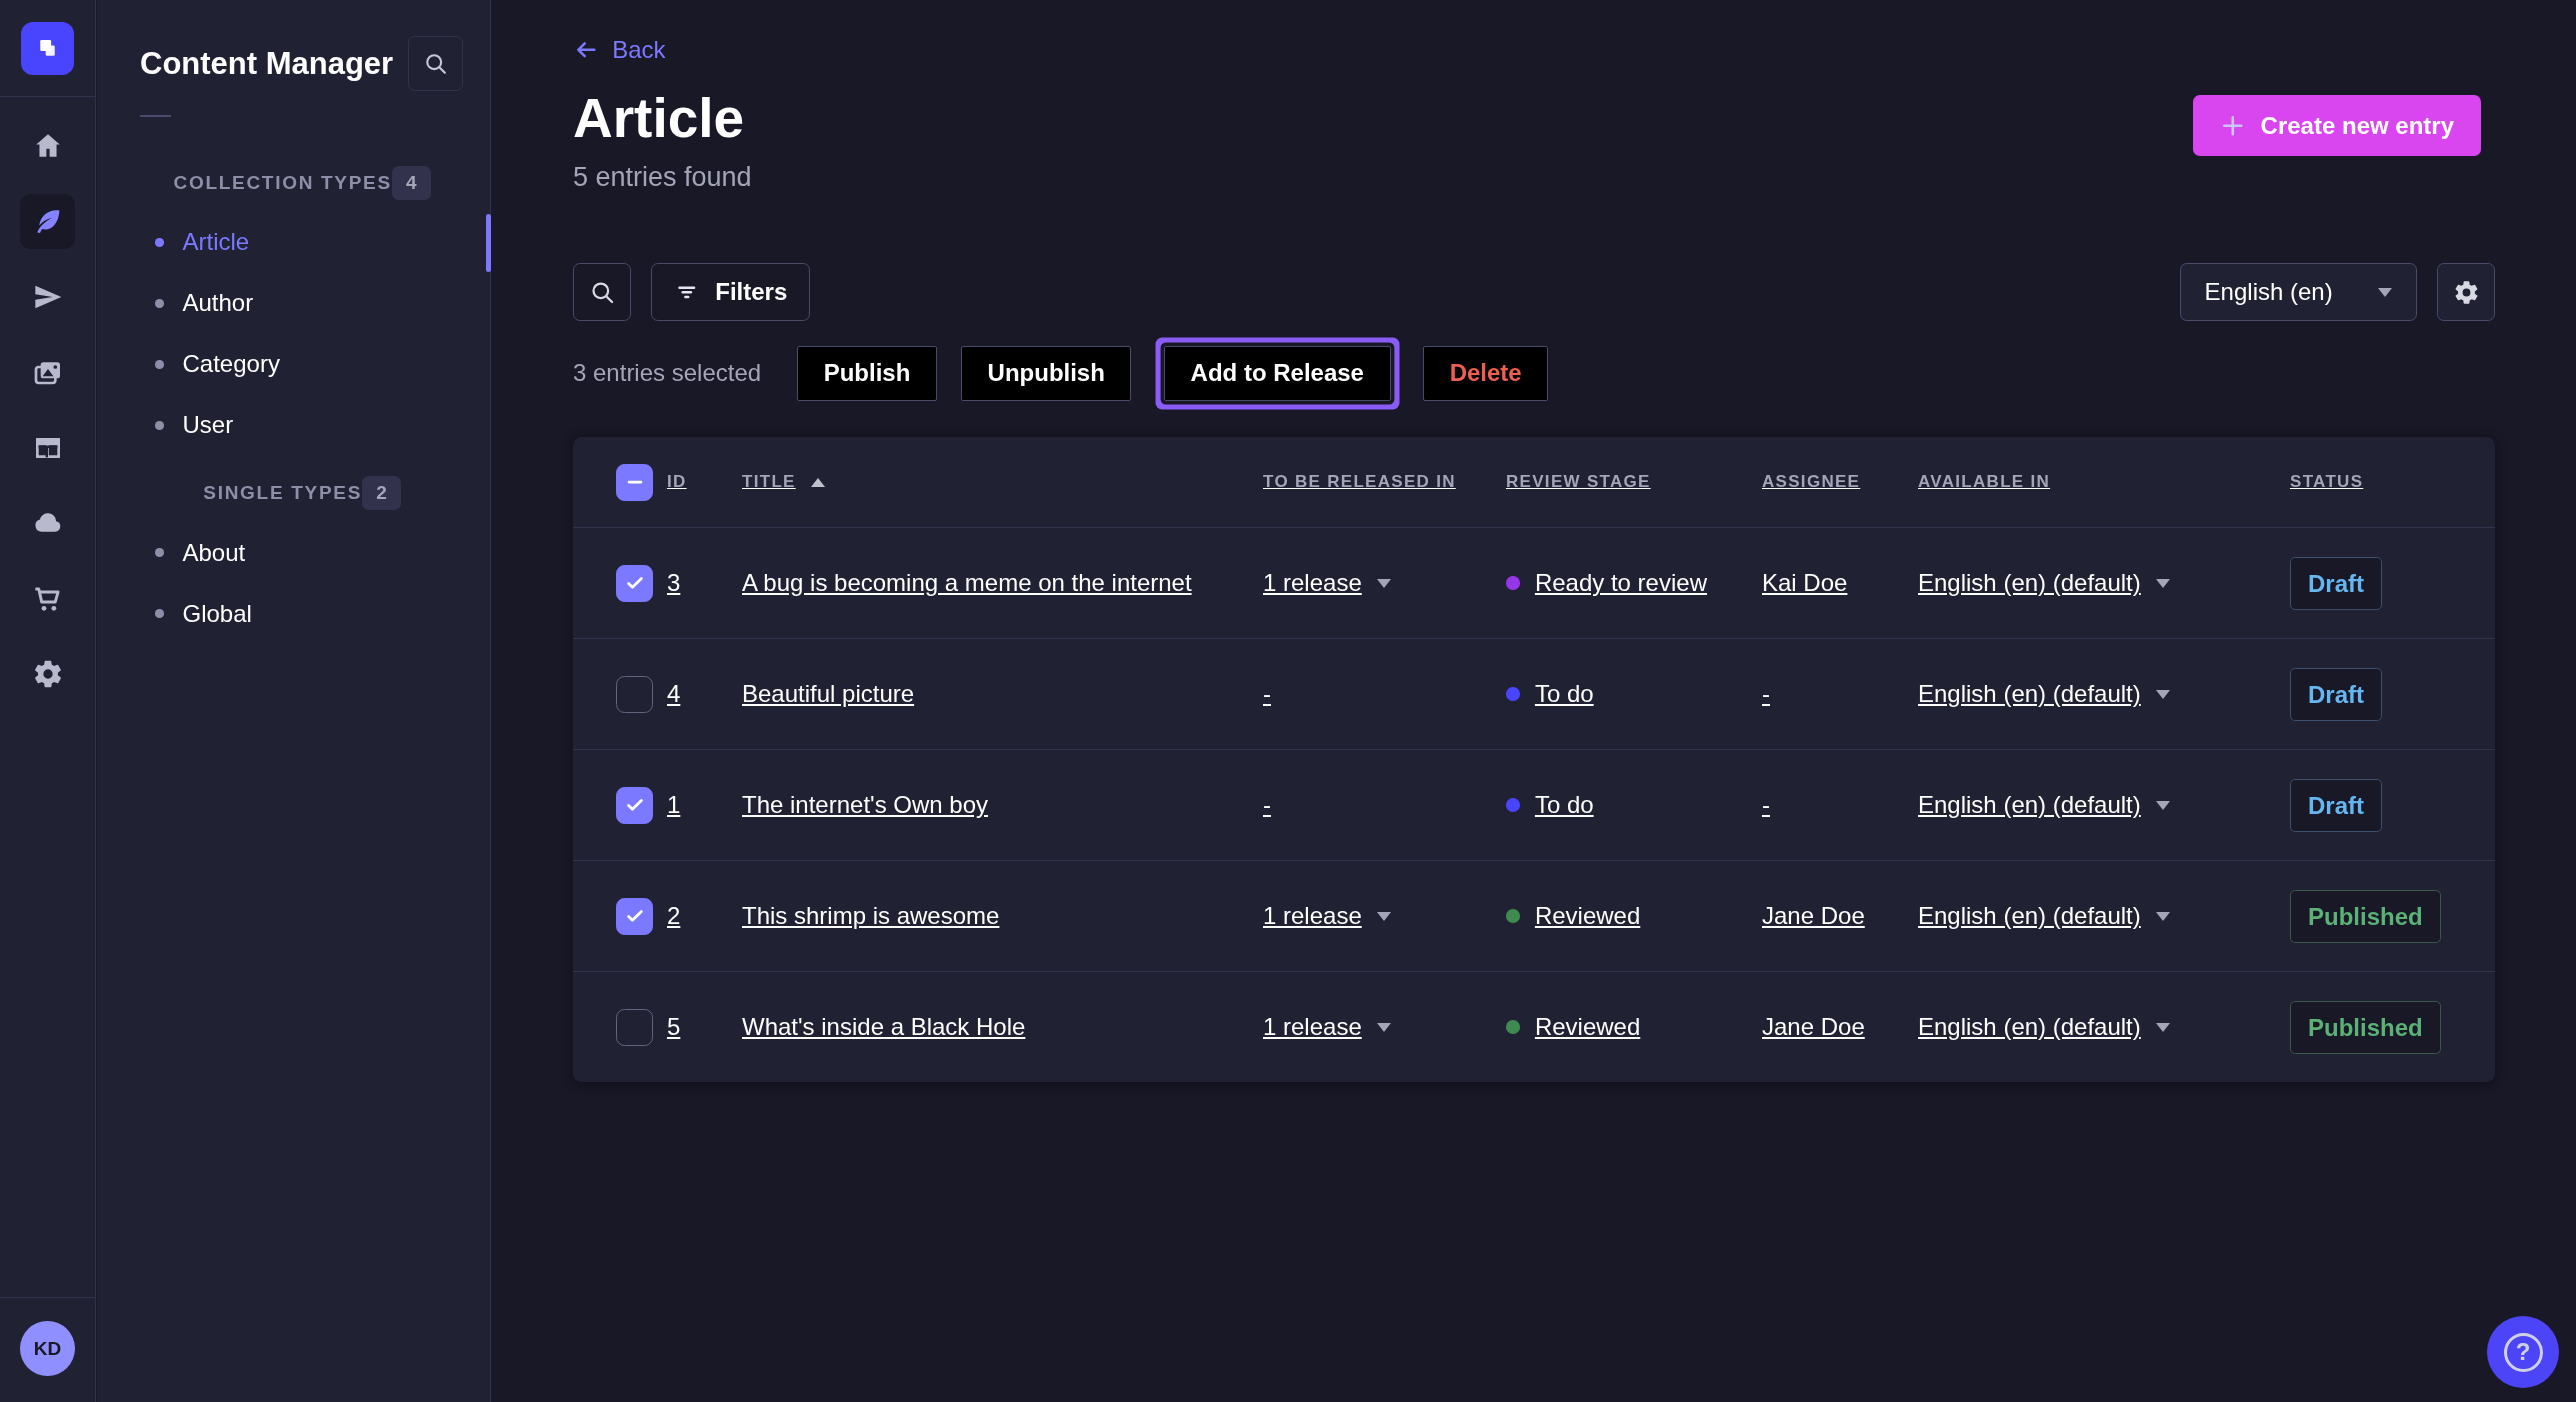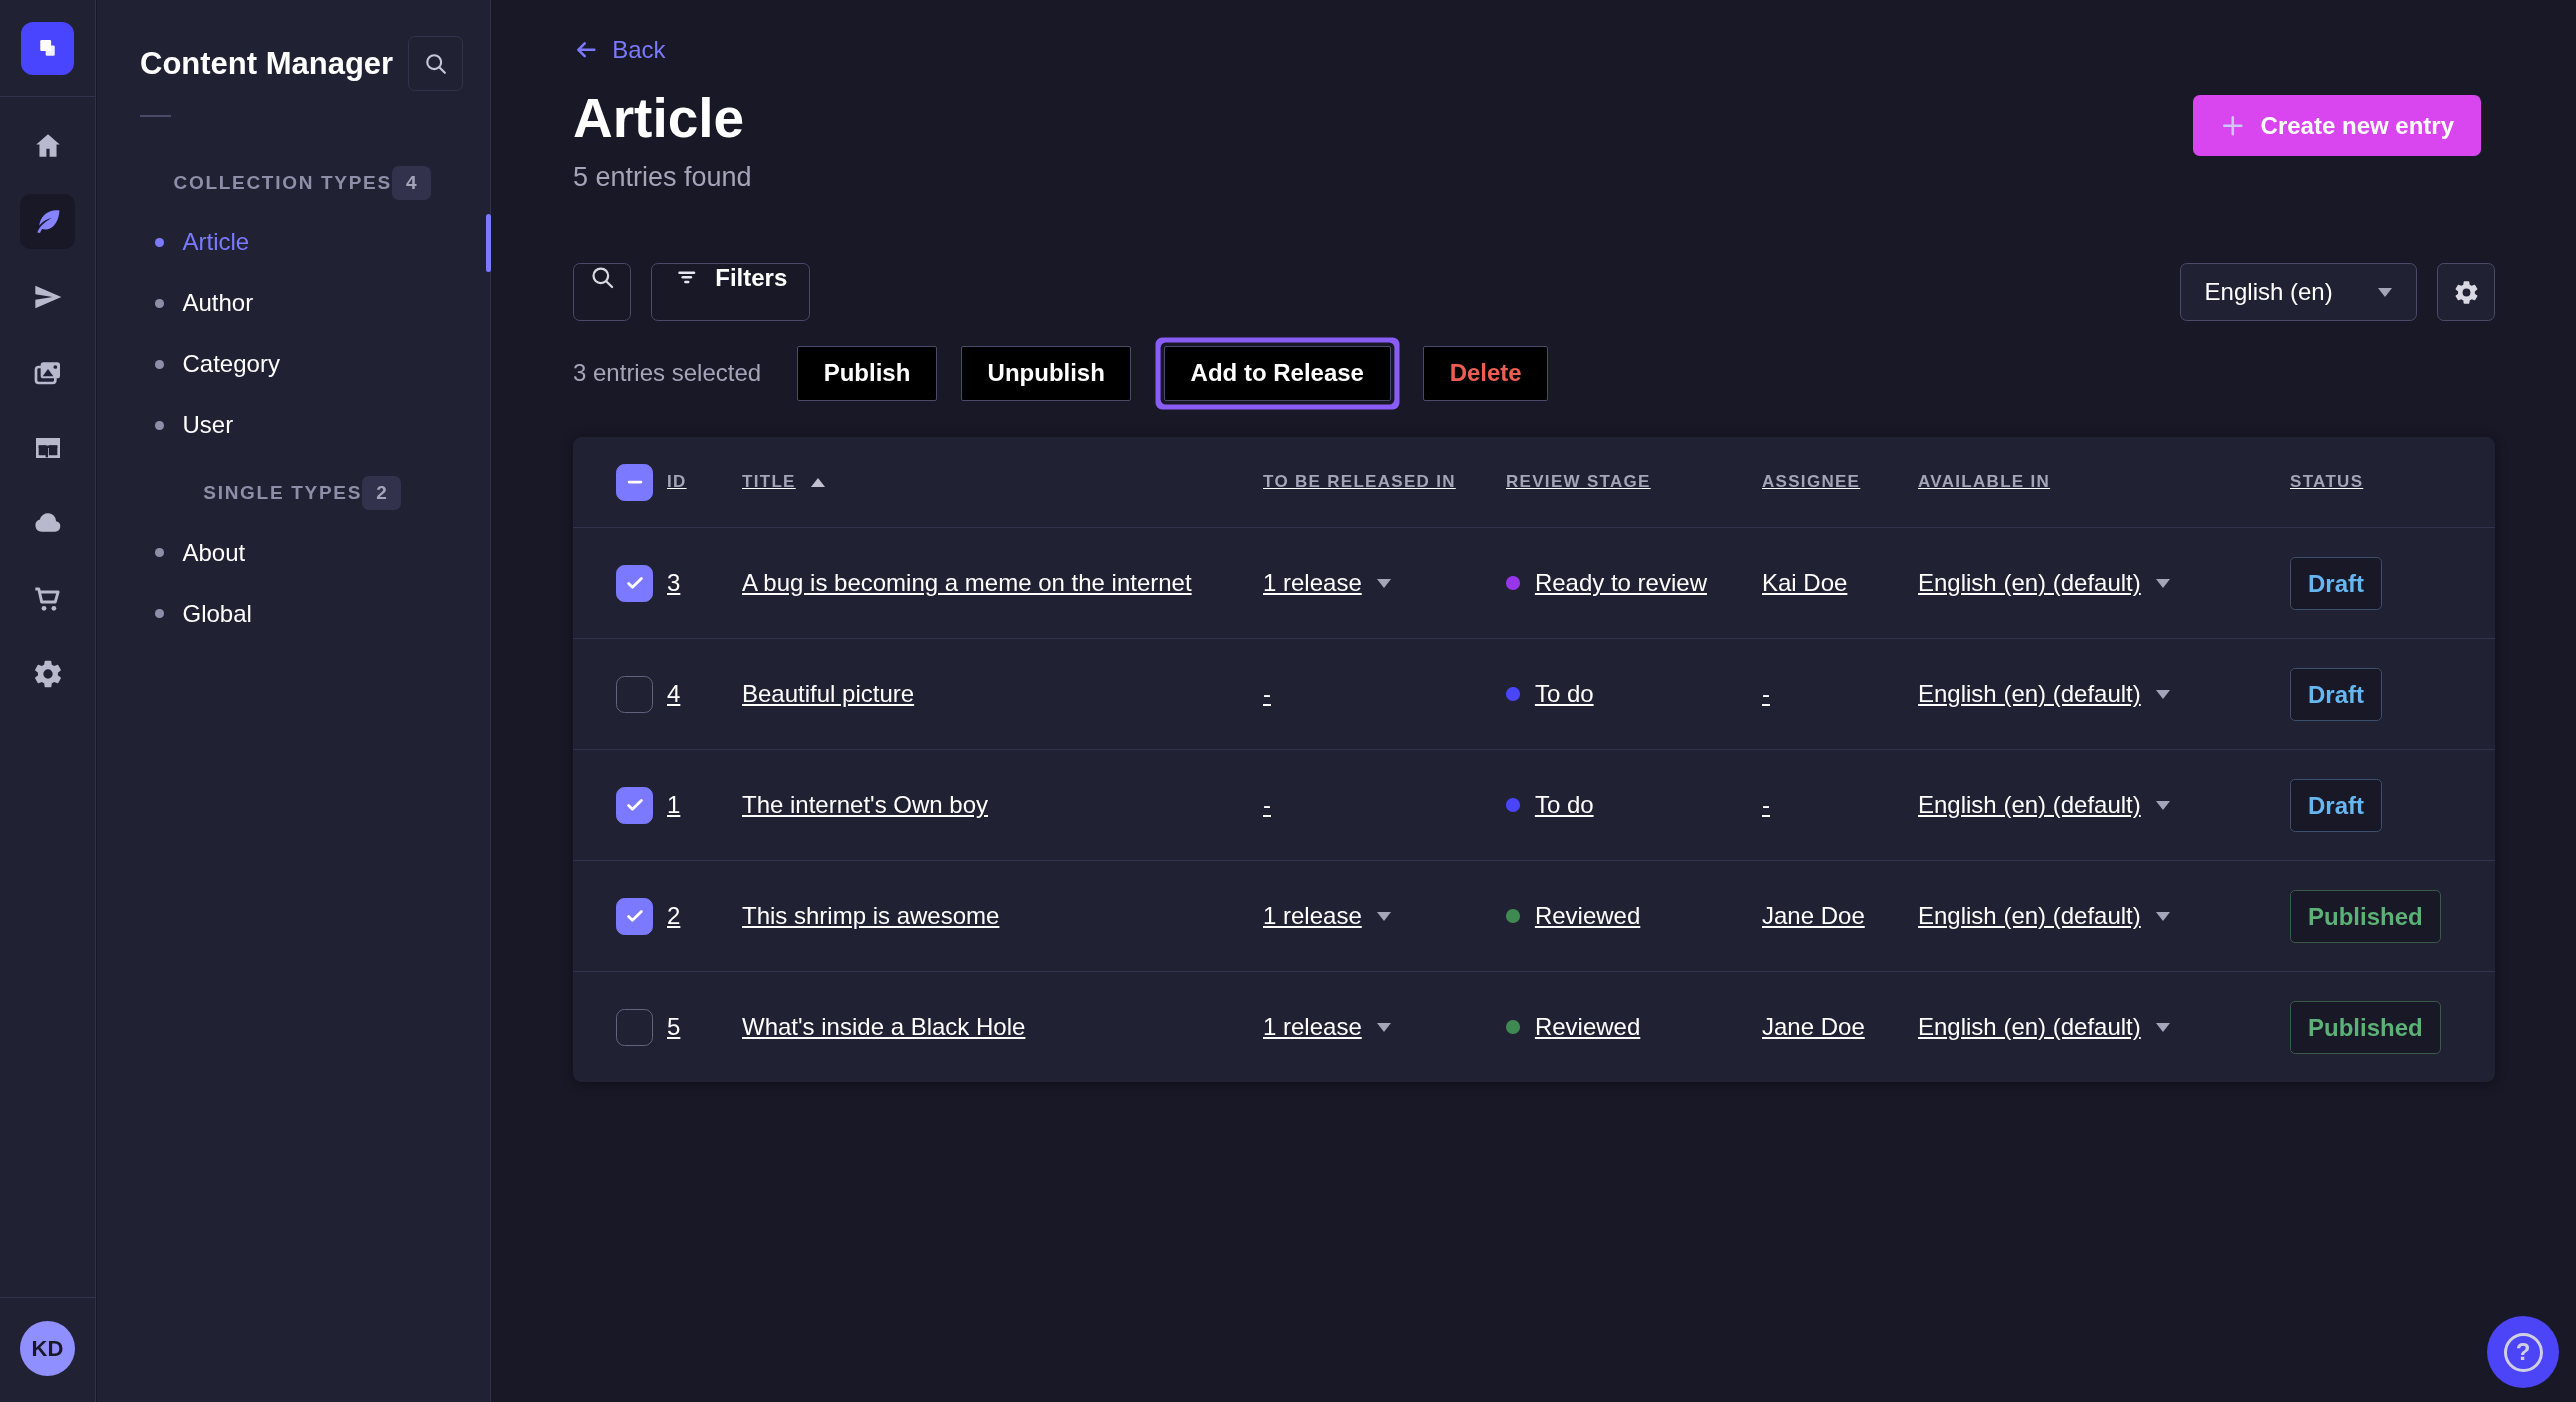--- a/index.html
+++ b/index.html
@@ -11,21 +11,21 @@
     border-right:0.9px solid #32324d; display:flex; flex-direction:column; align-items:center; }
   .rail-logo { width:53px; height:53px; margin-top:22px; border-radius:12px; background:#4945ff;
     display:flex; align-items:center; justify-content:center; cursor:pointer; }
   .rail-sep { width:96px; height:0.9px; background:#32324d; margin-top:21px; }
   .rail-icons { display:flex; flex-direction:column; gap:20.4px; margin-top:22px; align-items:center; }
   .rail-btn { width:55px; height:55px; border:none; background:transparent; border-radius:10.2px;
     display:flex; align-items:center; justify-content:center; color:#b9b9cd; cursor:pointer; }
   .rail-btn.active { background:#181826; color:#8583ff; }
   .rail-bottom { margin-top:auto; width:96px; display:flex; flex-direction:column; align-items:center; }
   .avatar { width:55px; height:55px; border-radius:50%; background:#908fff; color:#181826;
-    font-size:22px; font-weight:700; display:flex; align-items:center; justify-content:center;
+    font-size:19px; font-weight:700; display:flex; align-items:center; justify-content:center;
     margin:24px 0 25.6px; cursor:pointer; }
 
   
   .subnav { position:absolute; left:97px; top:0; bottom:0; width:394px; background:#212134;
     border-right:0.9px solid #32324d; padding-top:36px; }
   .subnav-head { display:flex; align-items:center; justify-content:space-between; padding:0 27px 0 43px; }
   .subnav-title { font-size:31px; font-weight:700; color:#fff; }
   .icon-btn-sm { width:55px; height:55px; background:transparent; border:0.9px solid #32324d;
     border-radius:6.8px; display:flex; align-items:center; justify-content:center; color:#c6c6d8; cursor:pointer; }
   .subnav-divider { width:31px; height:1.7px; background:#4a4a6a; margin:24px 0 0 43px; }
@@ -51,21 +51,21 @@
     color:#7b79ff; font-size:24px; text-decoration:none; cursor:pointer; }
   .page-title { margin-top:20.4px; font-size:55px; font-weight:700; color:#fff; }
   .page-subtitle { margin-top:12px; font-size:27px; color:#a5a5ba; }
   .create-btn { position:absolute; top:95px; right:95px; height:61px; padding:0 27px;
     background:#d946ef; color:#fff; font-size:24px; font-weight:600; border:none; border-radius:6.8px;
     display:flex; align-items:center; gap:15.3px; cursor:pointer; font-family:inherit; }
 
   .toolbar { margin-top:70px; display:flex; align-items:center; justify-content:space-between; }
   .tb-group { display:flex; align-items:center; gap:20.4px; }
   .tb-btn { height:58px; background:transparent; border:0.9px solid #4a4a6a; border-radius:6.8px;
-    color:#fff; font-size:24px; font-weight:600; display:flex; gap:15.3px;
+    color:#fff; font-size:24px; font-weight:600; display:flex; align-items:center; gap:15.3px;
     padding:0 22px; cursor:pointer; font-family:inherit; }
   .tb-icon-btn { width:58px; padding:0; justify-content:center; }
   .locale-select { width:237px; height:58px; border:0.9px solid #4a4a6a; border-radius:6.8px;
     display:flex; align-items:center; justify-content:space-between; padding:0 24px; font-size:24px;
     color:#fff; cursor:pointer; background:#212134; }
   .gear-btn { width:58px; height:58px; background:#212134; border:0.9px solid #4a4a6a; border-radius:6.8px;
     display:flex; align-items:center; justify-content:center; color:#c6c6d8; cursor:pointer; }
 
   .selection-row { margin-top:22px; display:flex; align-items:center; gap:24px; height:60px; }
   .selection-label { font-size:24px; color:#a5a5ba; margin-right:12px; }

